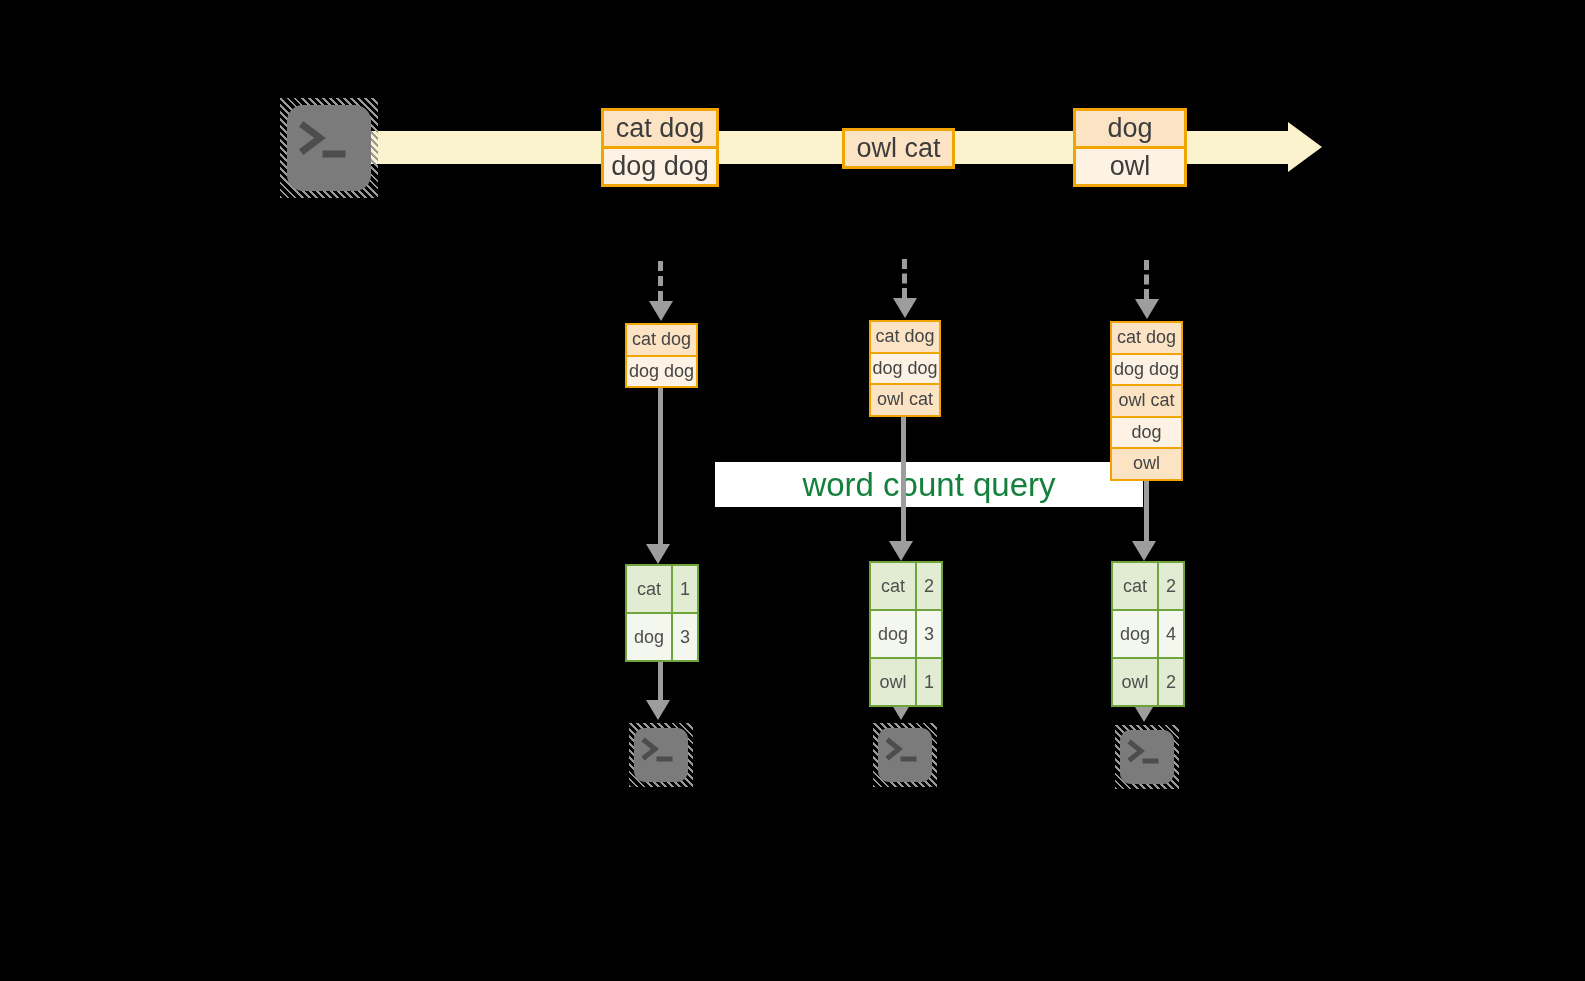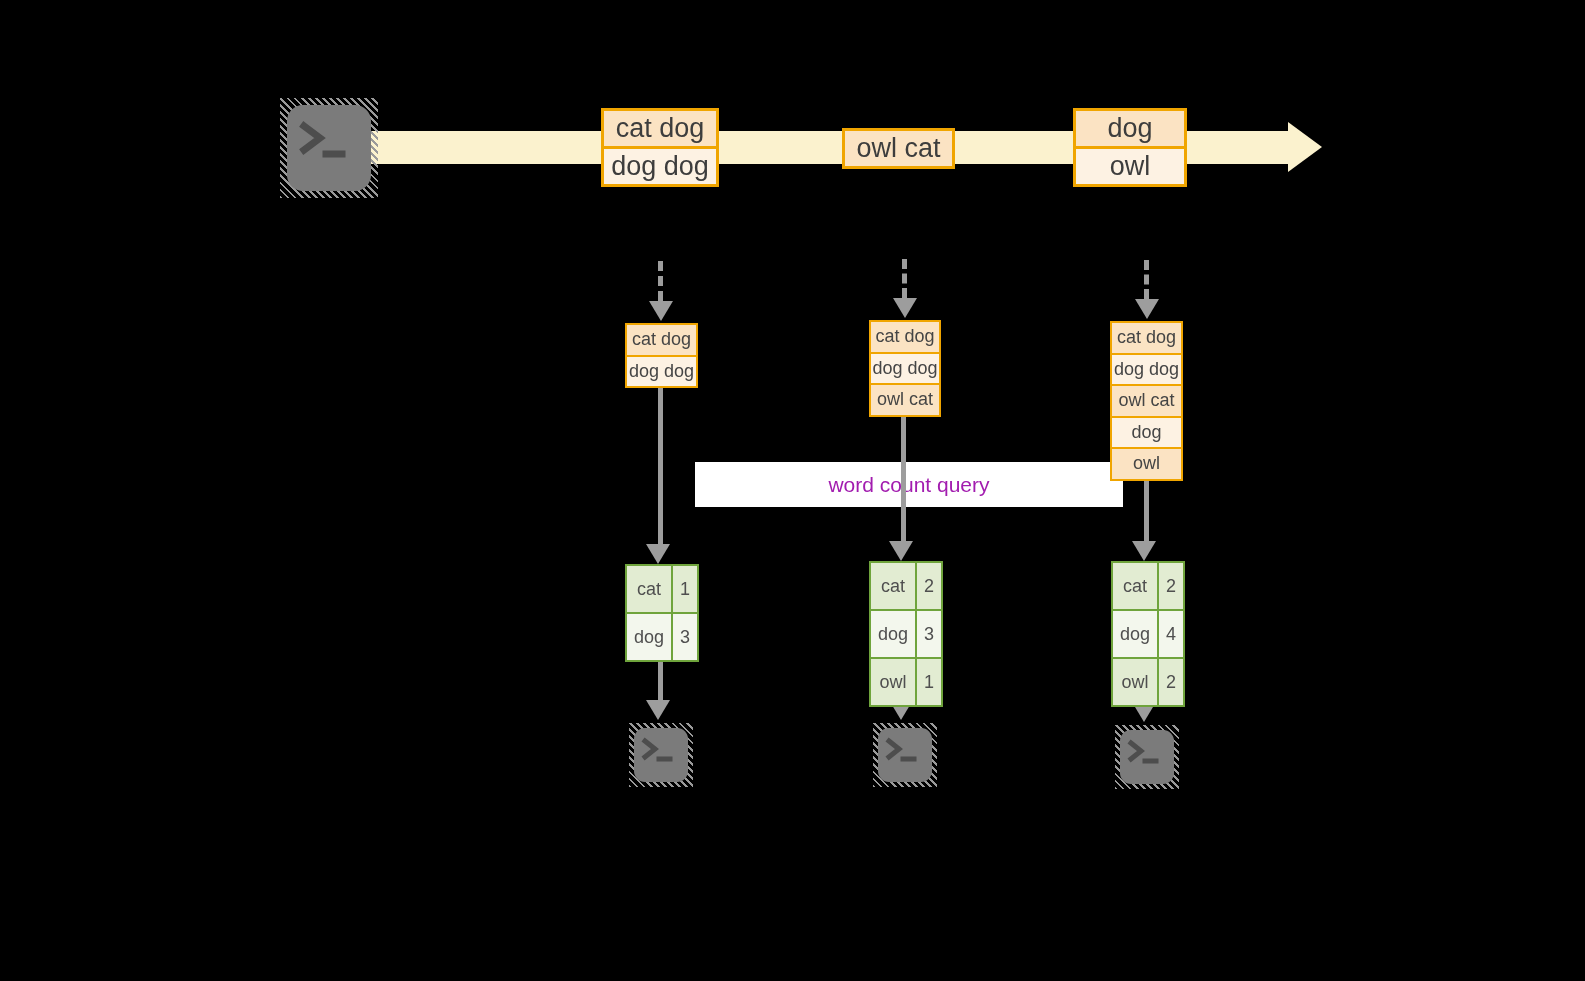--- a/index.html
+++ b/index.html
@@ -47,21 +47,21 @@
   .vdash{position:absolute;width:0;border-left:5px dashed var(--arrow-gray,#9d9d9d);z-index:2;}
   .ahead{
     position:absolute;width:0;height:0;z-index:2;
     border-left:12px solid transparent;border-right:12px solid transparent;
     border-top:20px solid var(--arrow-gray,#9d9d9d);
   }
   
   .query-band{
     position:absolute;background:var(--query-bg,#fff);z-index:1;
     display:flex;align-items:center;justify-content:center;
-    font-size:21px;color:#a21caf;
+    font-size:33px;color:#15803d;margin-left:20px;
   }
   
   .count-table{position:absolute;border:2px solid var(--green-border,#6fa43c);z-index:3;}
   .crow{display:flex;height:46px;}
   .crow + .crow{border-top:2px solid var(--green-border,#6fa43c);}
   .crow .cword{
     width:44px;display:flex;align-items:center;justify-content:center;
     font-size:18px;color:#4f4f4f;
   }
   .crow .ccount{

